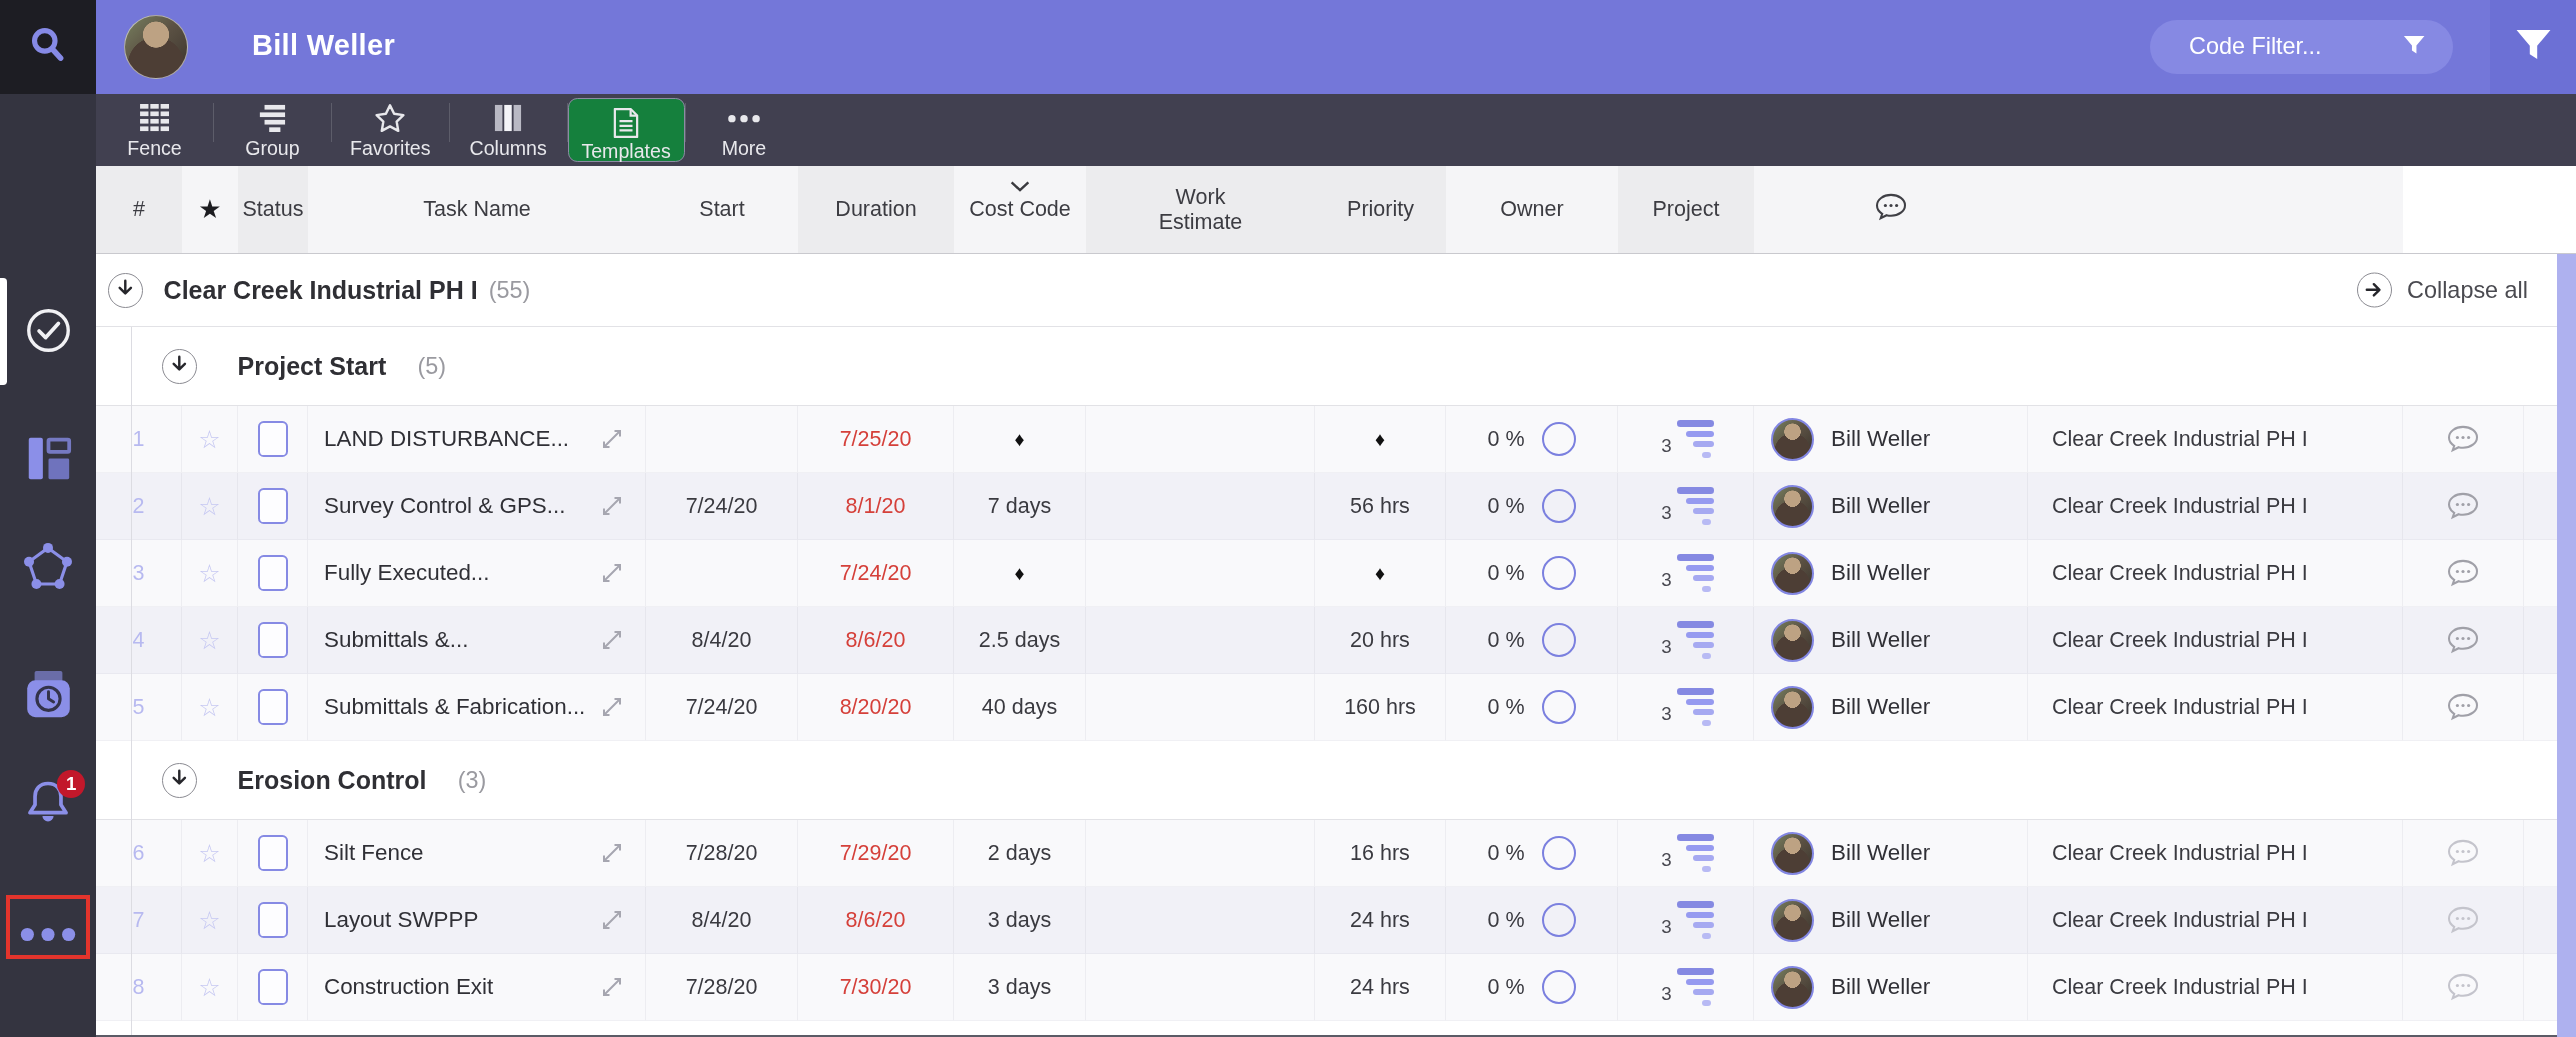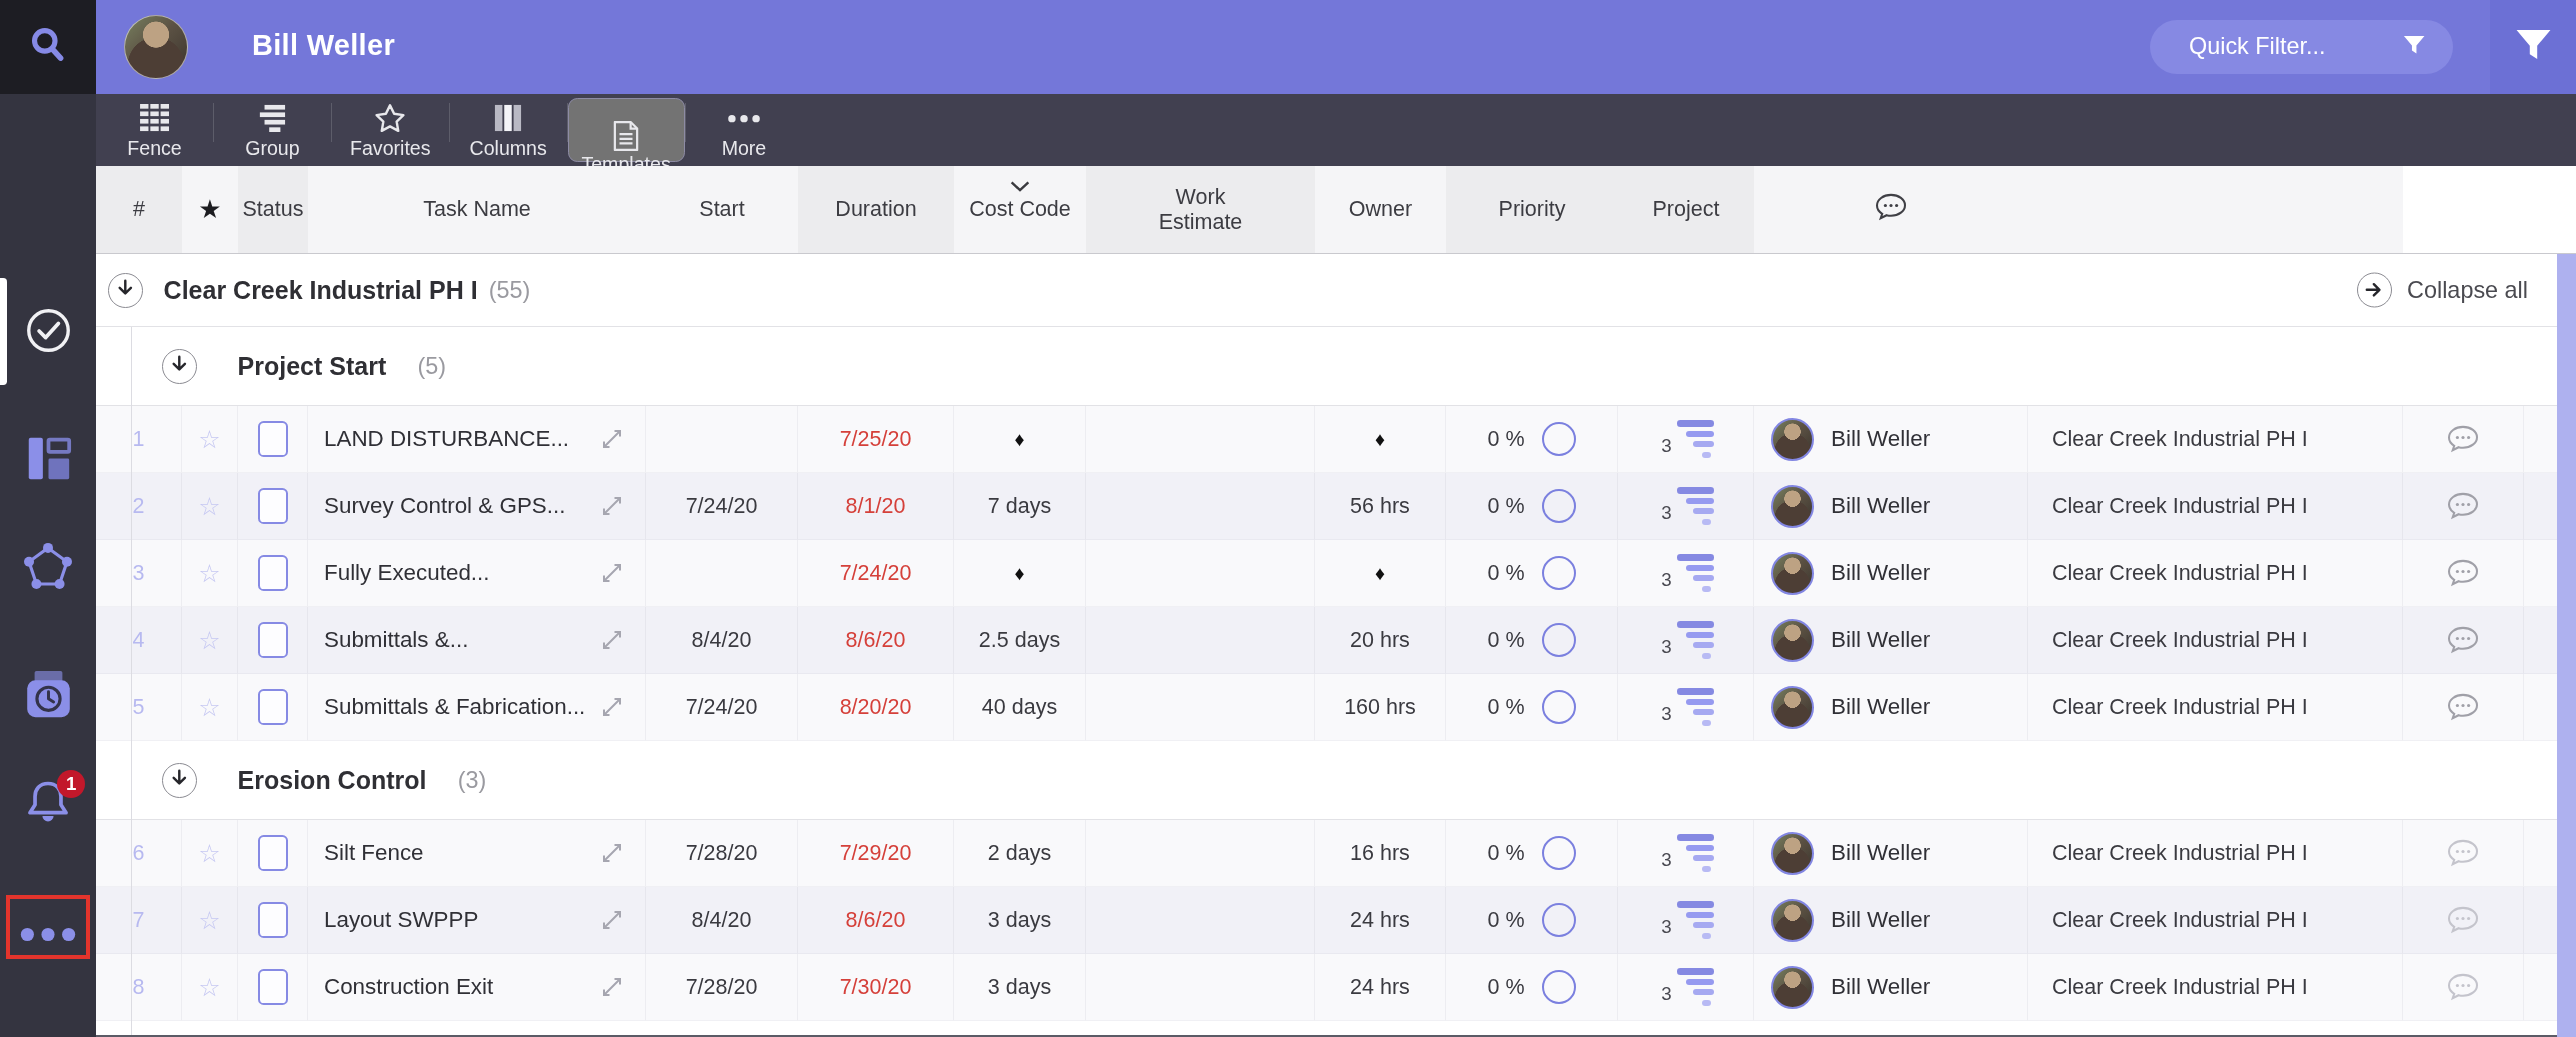--- a/index.html
+++ b/index.html
@@ -27,21 +27,21 @@
   #quick-filter .qf-text{color:#fff;font-size:23.4px;margin-left:39px;flex:1;}
   #quick-filter .funnel{margin-right:28px;}
   #filter-btn{position:absolute;left:2394px;top:0;width:86px;height:94px;background:#6c70d5;
        display:flex;align-items:center;justify-content:center;cursor:pointer;}
   
   #toolbar{position:absolute;left:96px;top:94px;right:0;height:72px;background:#414050;display:flex;align-items:stretch;}
   .tb-item{width:117px;display:flex;flex-direction:column;align-items:center;justify-content:flex-start;
        padding-top:8.4px;box-sizing:border-box;cursor:pointer;color:#e8e8ec;}
   .tb-item .tb-icon{height:32px;display:flex;align-items:center;justify-content:center;}
   .tb-item .tb-label{font-size:19.6px;margin-top:2.8px;}
-  .tb-item.active{background:#737373;border:0.9px solid #8d8ba4;border-radius:9.3px;margin:3.7px 0;padding-top:22px;}
+  .tb-item.active{background:#15803d;border:0.9px solid #8d8ba4;border-radius:9.3px;margin:3.7px 0;padding-top:9px;}
   .tb-sep{width:0.9px;background:#5d5d6a;height:39px;margin-top:9.3px;}
   
   .row-grid{display:grid;grid-template-columns:86px 56px 70px 338px 152px 156px 132px 229px 131px 172px 136px 274px 375px 121px 52px;}
   #grid-header{position:absolute;left:96px;top:166px;right:0;height:88px;border-bottom:1.9px solid #c9c9ce;box-sizing:border-box;}
   .col-h{background:#f5f5f7;display:flex;align-items:center;justify-content:center;position:relative;
        font-size:21.5px;color:#3c3c42;text-align:center;line-height:1.15;cursor:pointer;}
   .col-h.dark{background:#ececee;}
   .col-h .chev{position:absolute;top:7.5px;left:50%;transform:translateX(-50%);}
   
   #body{position:absolute;left:96px;top:254px;right:0;bottom:0;background:#fff;overflow:hidden;}
@@ -169,21 +169,21 @@
           </svg>
       </span>
     </div>
     <div id="annotation-box"></div>
   </aside>
 
   <header id="topbar">
     <div class="avatar"></div>
     <div id="user-name">Bill Weller</div>
     <div id="quick-filter">
-      <span class="qf-text">Quick Filter...</span>
+      <span class="qf-text">Code Filter...</span>
       <span class="funnel">
         <svg width="22.4" height="20.6" viewBox="0 0 24 22">
             <path d="M1 1h22l-8.6 10.2v8.6l-4.8-3.1v-5.5L1 1z" fill="#fff"></path>
           </svg>
       </span>
     </div>
     <div id="filter-btn">
       <span>
         <svg width="37" height="35" viewBox="0 0 24 22">
             <path d="M1 1h22l-8.6 10.2v8.6l-4.8-3.1v-5.5L1 1z" fill="#fff"></path>
@@ -289,25 +289,25 @@
       </div>
       <div class="col-h">
         <span class="chev"><svg width="20.6" height="13" viewBox="0 0 22 14">
             <path d="M2 2.5 11 11 20 2.5" fill="none" stroke="#3a3a3f" stroke-width="2.6"></path>
           </svg></span>
         <span style="max-width:122px;white-space:normal;">Cost Code</span>
       </div>
       <div class="col-h dark">
         <span style="max-width:122px;white-space:normal;">Work Estimate</span>
       </div>
+      <div class="col-h dark">
+        <span style="max-width:122px;white-space:normal;">Priority</span>
+      </div>
       <div class="col-h">
         <span style="max-width:122px;white-space:normal;">Owner</span>
-      </div>
-      <div class="col-h dark">
-        <span style="max-width:122px;white-space:normal;">Priority</span>
       </div>
       <div class="col-h dark">
         <span style="max-width:122px;white-space:normal;">Project</span>
       </div>
       <div class="col-h">
         <span><svg width="32" height="28" viewBox="0 0 34 30">
             <path d="M17 2C8.7 2 2 7.1 2 13.4c0 3.6 2.2 6.8 5.6 8.9L6 27l6.3-3.2c1.5.4 3 .6 4.7.6 8.3 0 15-5.1 15-11.4S25.3 2 17 2z" fill="none" stroke="#3f3f45" stroke-width="2.2"></path>
             <circle cx="11" cy="13.4" r="1.7" fill="#3f3f45"></circle>
             <circle cx="17" cy="13.4" r="1.7" fill="#3f3f45"></circle>
             <circle cx="23" cy="13.4" r="1.7" fill="#3f3f45"></circle>

